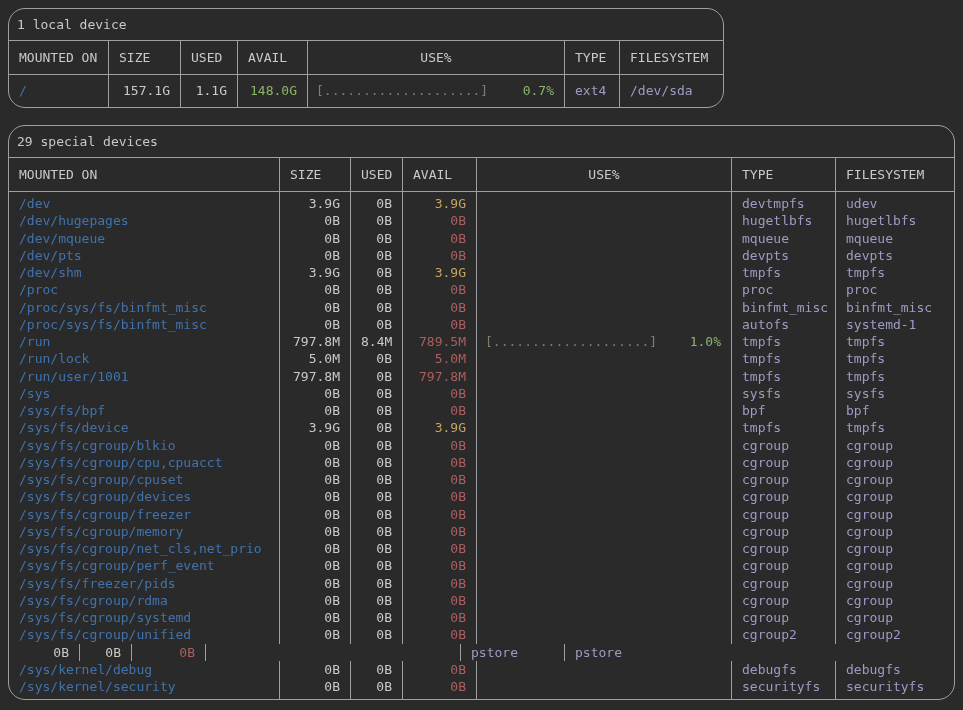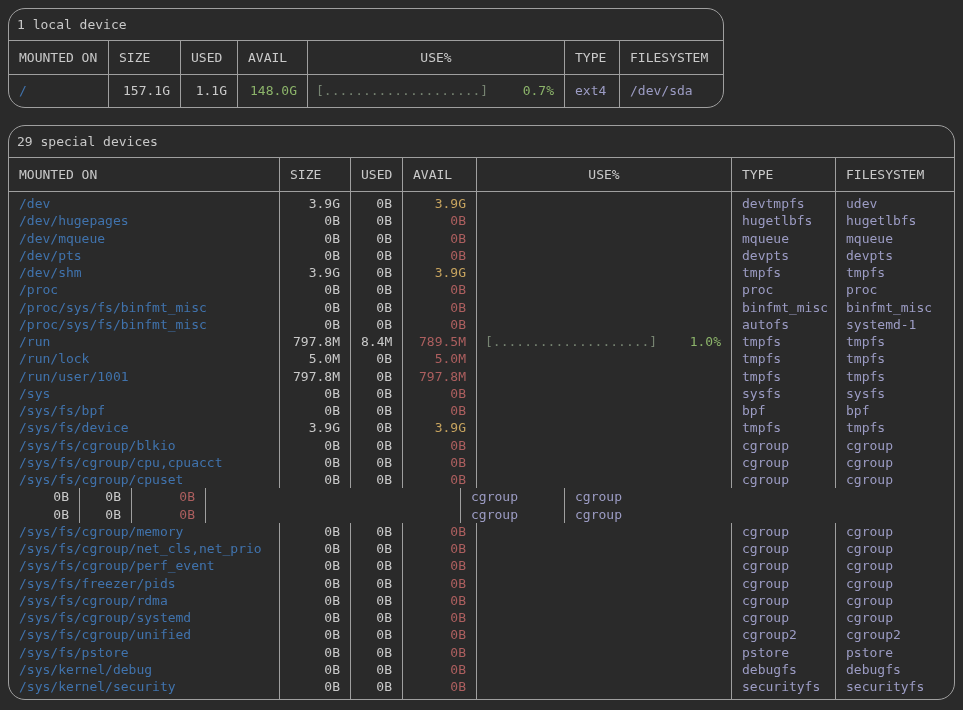--- a/index.html
+++ b/index.html
@@ -270,28 +270,30 @@
         <div class="trow">
           <div class="cell c0 path">/sys/fs/cgroup/cpuset</div>
           <div class="cell c1 num">0B</div>
           <div class="cell c2 num">0B</div>
           <div class="cell c3 avail lvl-low">0B</div>
           <div class="cell c4 use-cell"></div>
           <div class="cell c5 fsname">cgroup</div>
           <div class="cell c6 fsname">cgroup</div>
         </div>
         <div class="trow">
-          <div class="cell c1 num">0B</div>
-          <div class="cell c2 num">0B</div>
-          <div class="cell c3 avail lvl-low">0B</div>
-          <div class="cell c4 use-cell"></div>
-          <div class="cell c5 fsname">cgroup</div>
-          <div class="cell c6 fsname">cgroup</div>
-        </div>
-        <div class="trow">
+          <div class="cell c0 path">/sys/fs/cgroup/devices</div>
+          <div class="cell c1 num">0B</div>
+          <div class="cell c2 num">0B</div>
+          <div class="cell c3 avail lvl-low">0B</div>
+          <div class="cell c4 use-cell"></div>
+          <div class="cell c5 fsname">cgroup</div>
+          <div class="cell c6 fsname">cgroup</div>
+        </div>
+        <div class="trow">
+          <div class="cell c0 path">/sys/fs/cgroup/freezer</div>
           <div class="cell c1 num">0B</div>
           <div class="cell c2 num">0B</div>
           <div class="cell c3 avail lvl-low">0B</div>
           <div class="cell c4 use-cell"></div>
           <div class="cell c5 fsname">cgroup</div>
           <div class="cell c6 fsname">cgroup</div>
         </div>
         <div class="trow">
           <div class="cell c0 path">/sys/fs/cgroup/memory</div>
           <div class="cell c1 num">0B</div>
@@ -349,21 +351,20 @@
         <div class="trow">
           <div class="cell c0 path">/sys/fs/cgroup/unified</div>
           <div class="cell c1 num">0B</div>
           <div class="cell c2 num">0B</div>
           <div class="cell c3 avail lvl-low">0B</div>
           <div class="cell c4 use-cell"></div>
           <div class="cell c5 fsname">cgroup2</div>
           <div class="cell c6 fsname">cgroup2</div>
         </div>
         <div class="trow">
-          <div class="cell c0 path">/sys/fs/pstore</div>
           <div class="cell c1 num">0B</div>
           <div class="cell c2 num">0B</div>
           <div class="cell c3 avail lvl-low">0B</div>
           <div class="cell c4 use-cell"></div>
           <div class="cell c5 fsname">pstore</div>
           <div class="cell c6 fsname">pstore</div>
         </div>
         <div class="trow">
           <div class="cell c0 path">/sys/kernel/debug</div>
           <div class="cell c1 num">0B</div>

